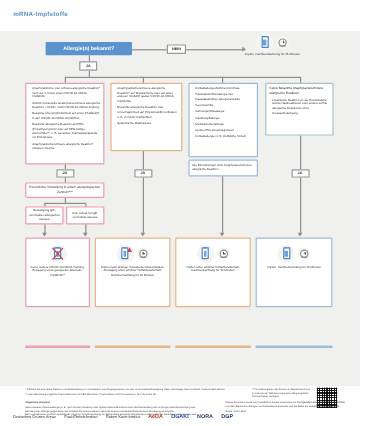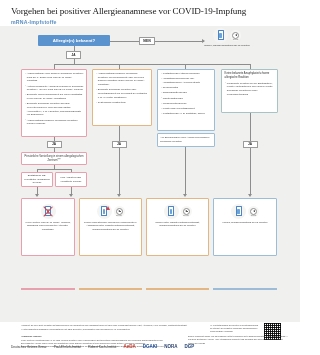--- a/index.html
+++ b/index.html
@@ -149,21 +149,20 @@
   .logo { font-size:3.2px;color:#333;display:flex;align-items:center;gap:1.5px; white-space:nowrap;}
   .qr { width:17px;height:17px;background:
         repeating-linear-gradient(0deg,#222 0 1px,#fff 1px 2px),
         repeating-linear-gradient(90deg,#222 0 1px,transparent 1px 2px);
         background-blend-mode:multiply; }
 </style>
 </head>
 <body>
 
 <div class="header">
-  <div class="title">Vorgehen bei positiver Allergieanamnese vor COVID-19-Impfung</div>
   <div class="subtitle">mRNA-Impfstoffe</div>
 </div>
 
 <div class="canvas">
 
   <div class="abs q-box" style="left:38px;top:9px;width:72px;height:11px;">Allergie(n) bekannt?</div>
 
   <div class="abs line hline" style="left:110px;top:14.5px;width:29px;"></div>
   <div class="abs tag" style="left:139px;top:10.5px;width:16px;height:8px;">NEIN</div>
   <div class="abs line hline" style="left:155px;top:14.5px;width:49px;"></div>

